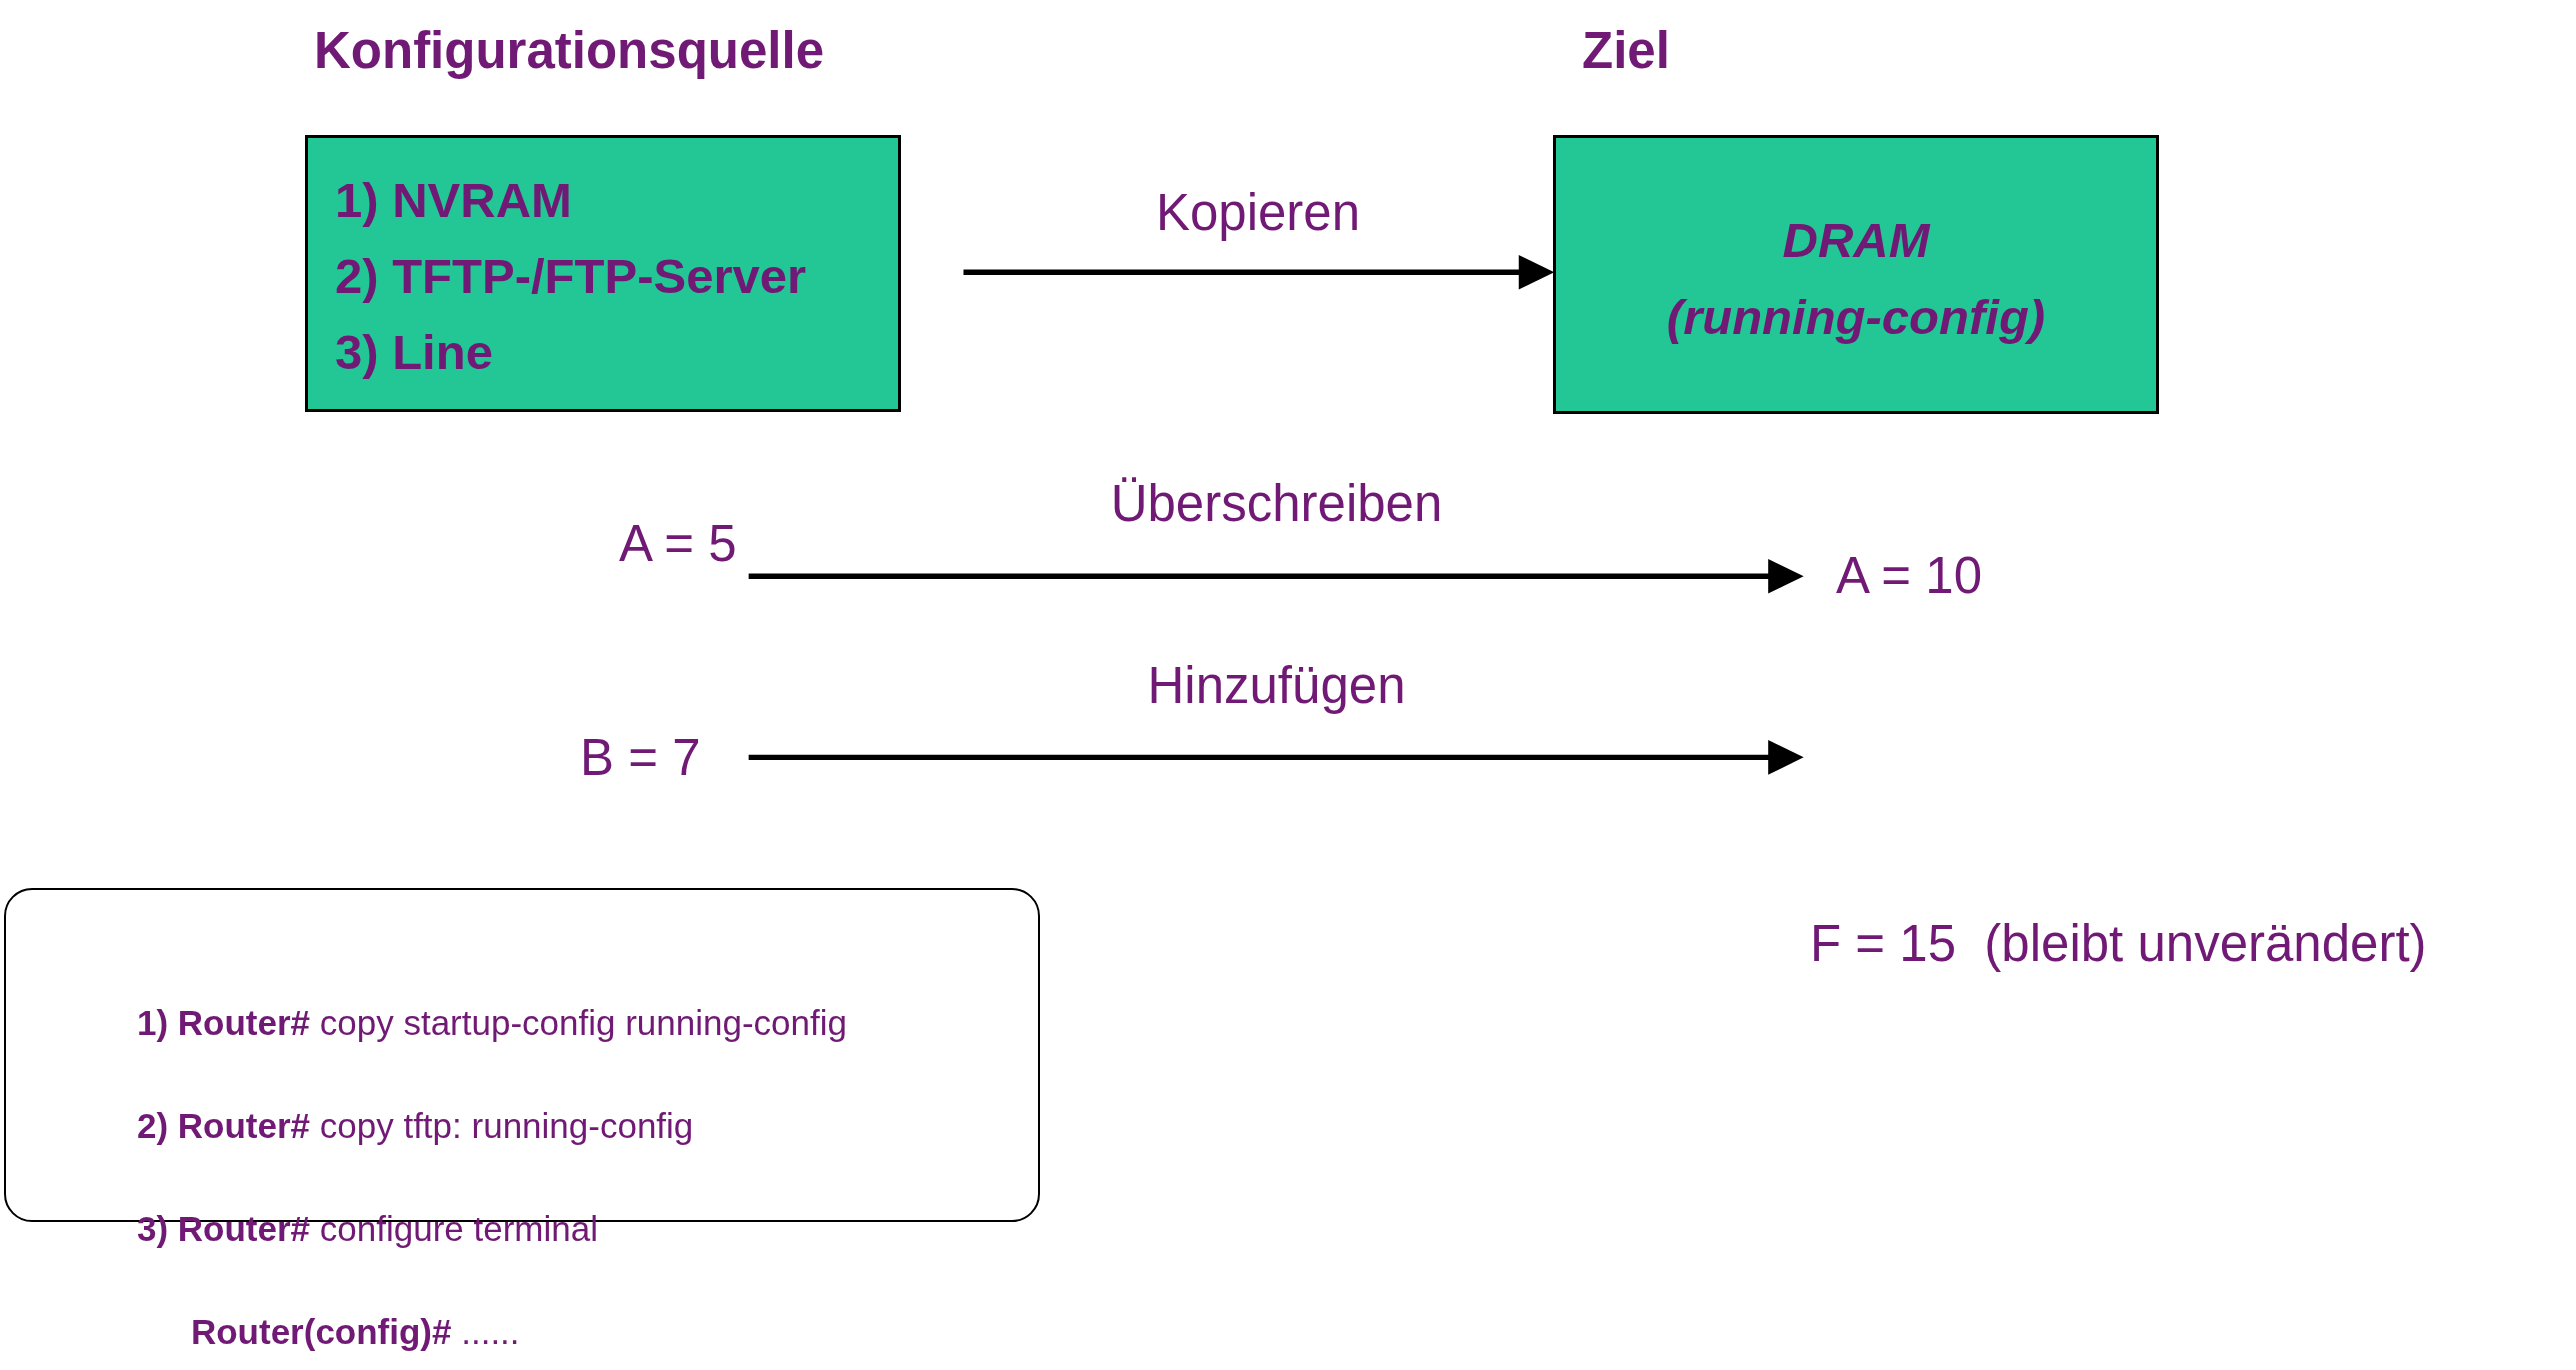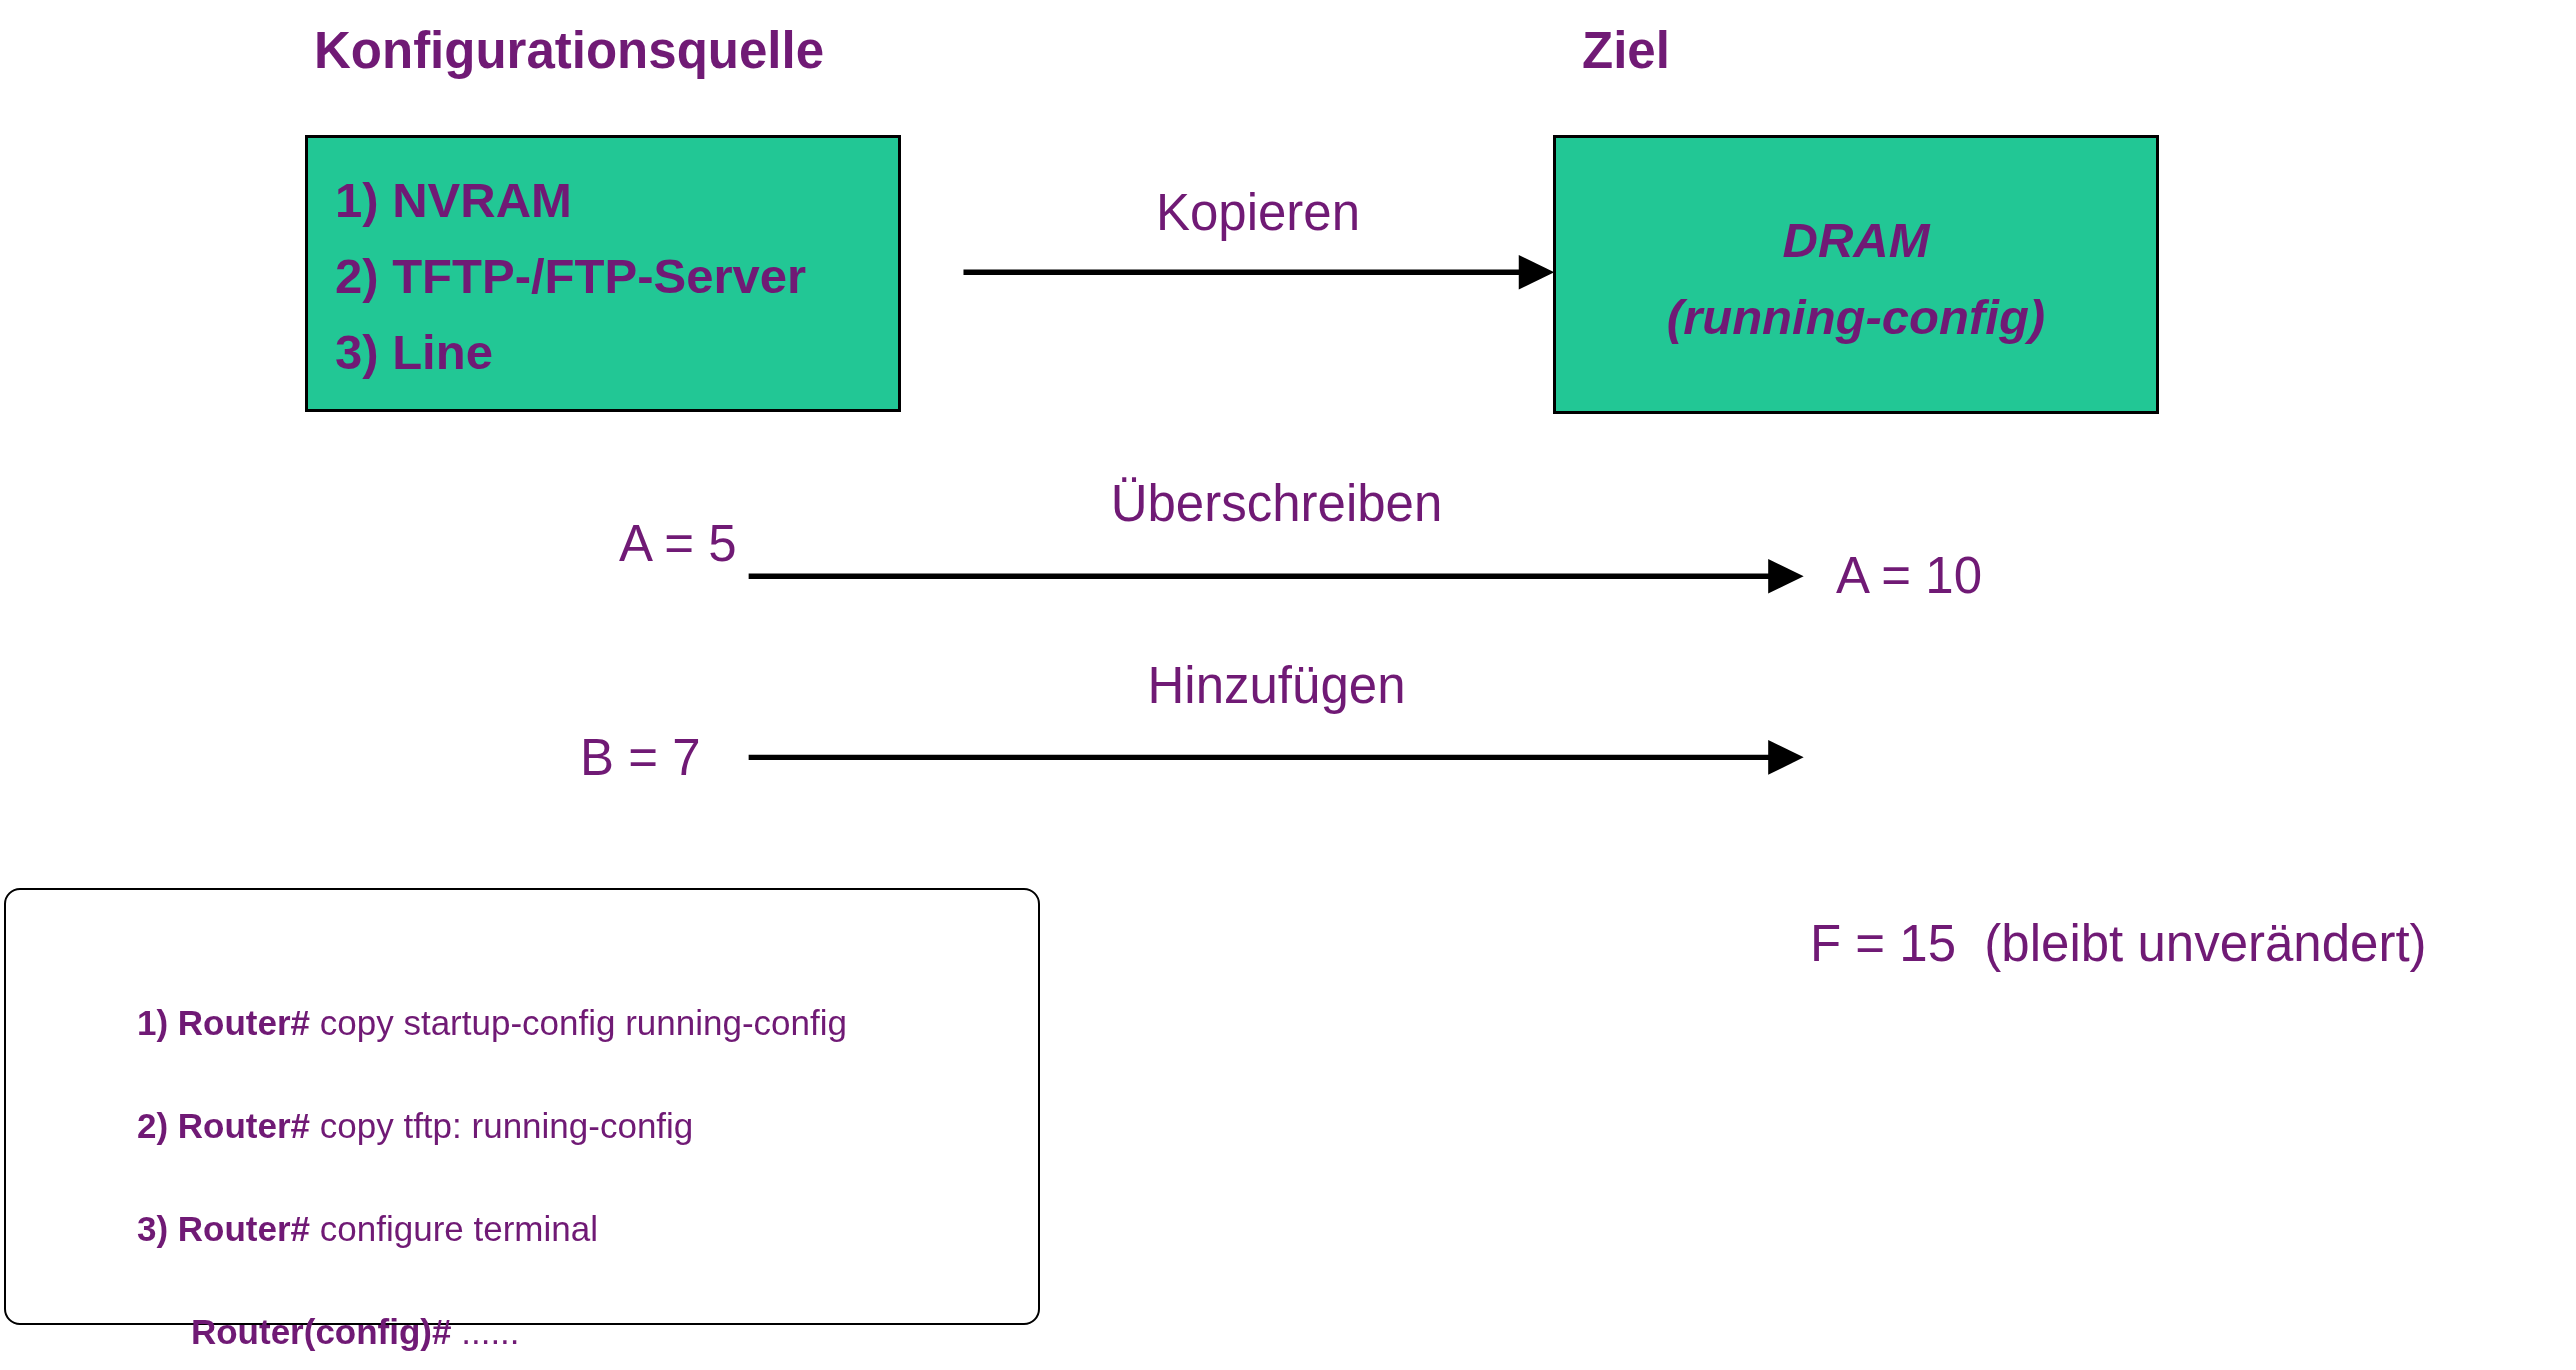--- a/index.html
+++ b/index.html
@@ -48,23 +48,23 @@
     white-space: pre;
   }
   .valuelabel {
     font-size: 51px;
     line-height: 60px;
     white-space: pre;
   }
   .cmdbox {
     position: absolute;
     left: 3.6px; top: 888px;
-    width: 1036px; height: 437px;
+    width: 1036px; height: 334px;
     border: 2.7px solid #000000;
-    border-radius: 16px;
+    border-radius: 28px;
     box-sizing: border-box;
     background: #ffffff;
   }
   .cmdline {
     position: absolute;
     font-size: 35px;
     line-height: 46px;
     white-space: pre;
   }
   .cmdline .prefix { font-weight: bold; }

